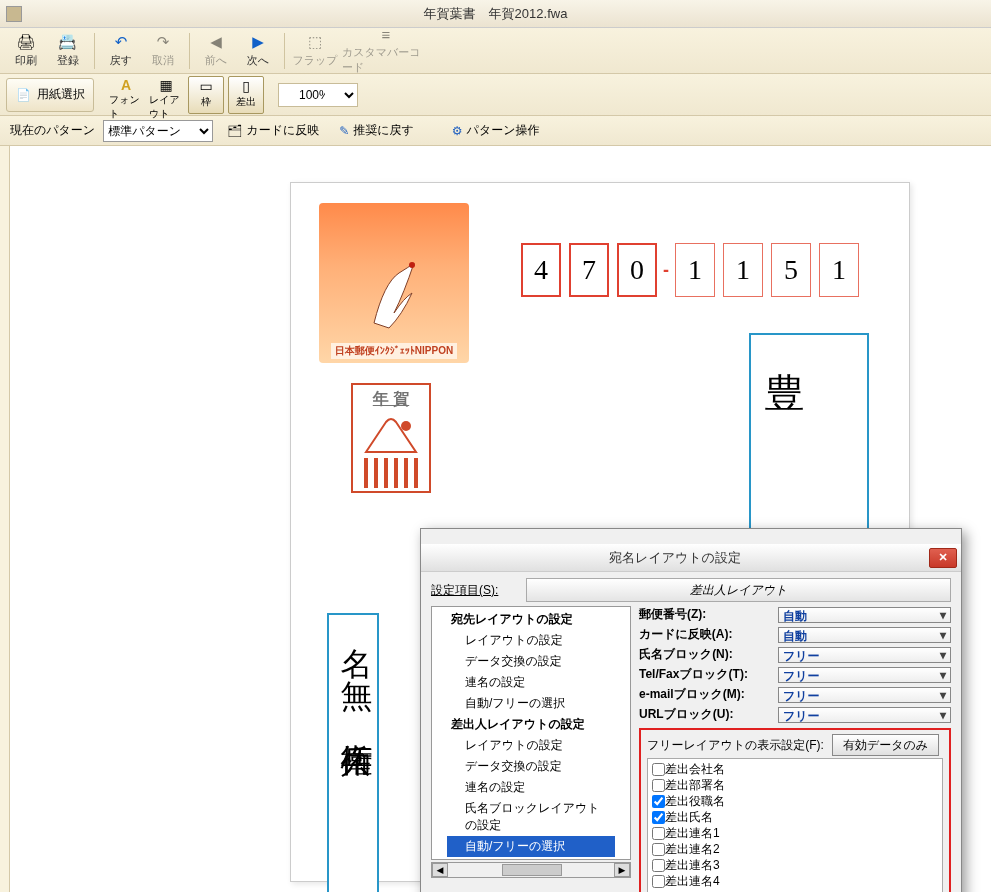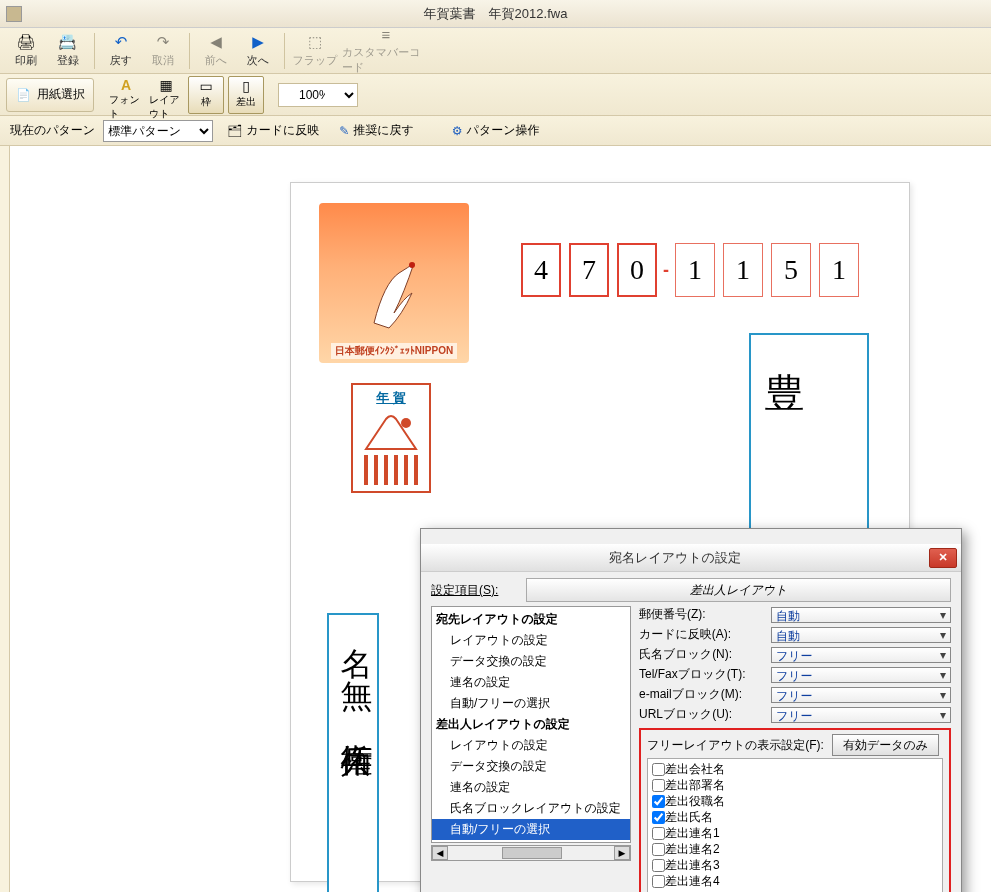--- a/index.html
+++ b/index.html
@@ -30,21 +30,21 @@
 .tb3-btn { display:flex; align-items:center; gap:4px; padding:2px 6px; cursor:pointer; font-size:12px; }
 
 .canvas-area { position: relative; background: #fff; height: 746px; overflow: hidden; }
 .left-gutter { position:absolute; left:0; top:0; width:10px; height:100%; background:#f8f2de; border-right:1px solid #d4c8a8; }
 .postcard { position: absolute; left: 290px; top: 36px; width: 620px; height: 700px; background: #fff; border: 1px solid #ccc; box-shadow: 2px 2px 6px rgba(0,0,0,0.1); }
 .stamp-area { position: absolute; left: 28px; top: 20px; width: 150px; height: 160px; background: linear-gradient(to bottom, #ff8a4a 0%, #ffb078 40%, #ffd6a8 100%); border-radius: 4px; display:flex; flex-direction:column; align-items:center; justify-content:flex-end; }
 .stamp-area .crane { width:80px; height:100px; position:relative; }
 .stamp-area .crane svg { width:100%; height:100%; }
 .stamp-area .nippon { font-size:10px; font-weight:bold; color:#c04020; background:#fff0e0; padding:1px 4px; margin-bottom:4px; }
 .year-stamp { position:absolute; left:60px; top:200px; width:80px; height:110px; border:2px solid #d04a2a; display:flex; flex-direction:column; align-items:center; }
-.year-stamp .yt { font-size:13px; font-weight:bold; color:#0369a1; padding:4px;text-decoration:underline; }
+.year-stamp .yt { font-size:16px; font-weight:bold; color:#737373; padding:4px;text-decoration:underline; }
 .year-stamp .fuji { width:60px; height:40px; }
 .year-stamp .bars { display:flex; gap:6px; margin-top:4px; }
 .year-stamp .bars span { width:4px; height:30px; background:#d04a2a; }
 
 .zip-boxes { position: absolute; right: 50px; top: 60px; display: flex; gap: 8px; }
 .zip-boxes .dash { display:flex; align-items:center; color:#e04030; font-weight:bold; font-size:18px; margin:0 -2px; }
 .zip-box { width: 40px; height: 54px; border: 2px solid #e04030; display: flex; align-items: center; justify-content: center; font-size: 28px; font-family: serif; }
 .zip-box.thin { border-width: 1px; border-color:#e87060; }
 
 .addr-block { position:absolute; right:40px; top:150px; width:120px; height:300px; border:2px solid #2896c8; }
@@ -58,26 +58,26 @@
 
 .dialog { position: absolute; left: 420px; top: 382px; width: 542px; height: 410px; background: #f0f0f0; border: 1px solid #888; box-shadow: 4px 4px 12px rgba(0,0,0,0.4); }
 .dialog .titlebar2 { height: 28px; background: linear-gradient(to bottom, #fff, #e0e0e0); display: flex; align-items: center; position: relative; border-bottom:1px solid #ccc;margin-top:15px; }
 .dialog .titlebar2 .t { flex:1; text-align:center; font-size: 13px; color: #333; }
 .dialog .titlebar2 .close { width: 28px; height: 20px; background: linear-gradient(to bottom,#e06050,#c83828); color: #fff; border:1px solid #a02818; display: flex; align-items: center; justify-content: center; font-size: 11px; font-weight:bold; border-radius:2px; margin-right:4px; cursor:pointer; }
 .dialog-body { padding: 6px 10px 10px 10px; display: flex; flex-direction: column; height: calc(100% - 28px); }
 .dialog-body .row1 { display:flex; align-items:center; gap:28px; margin-bottom:4px; }
 .dialog-body .row1 .lbl { font-size:12px; text-decoration:underline; }
 .tab-btn { flex:1; height:24px; border:1px solid #aaa; background:linear-gradient(to bottom,#fff,#e4e4e4); font-size:12px; text-align:center; line-height:22px; cursor:pointer;font-style:italic; }
 .dialog-main { display:flex; flex:1; gap:8px; min-height:0; }
-.tree { width: 200px; border: 1px solid #999; background: #fff; font-size: 12px; overflow:auto; padding:2px 0; }
+.tree { width: 200px; border: 1px solid #999; background: #fff; font-size: 12px; overflow:auto; padding:2px 15px; }
 .tree .grp { font-weight: bold; padding: 2px 4px; }
 .tree .item { padding: 2px 4px 2px 18px; cursor: pointer; }
 .tree .item.sel { background: #2060c8; color: #fff; }
 .right-panel { flex:1; display:flex; flex-direction:column; gap:3px; font-size:12px; }
-.form-row { display:flex; align-items:center; gap:2px; }
+.form-row { display:flex; align-items:center; gap:9px;font-weight:bold; }
 .form-row .fl { width: 130px; text-align:left; }
 .form-row .sel { flex:1; height:16px; border:1px solid #888; background:linear-gradient(to bottom,#fff,#eee); font-size:12px; padding:0 4px; position:relative; color:#1040a0; }
 .form-row .sel::after { content:"▾"; position:absolute; right:4px; color:#444; }
 .free-box { border: 2px solid #e02020; padding: 4px 6px 6px 6px; margin-top: 2px; }
 .free-box .hdr { display:flex; align-items:center; gap:8px; font-size:12px; margin-bottom:2px; }
 .free-box .hdr .btn { height:22px; padding:0 10px; border:1px solid #888; background:linear-gradient(to bottom,#fff,#e0e0e0); cursor:pointer; font-size:12px; }
 .chk-list { border:1px solid #aaa; background:#fff; height:140px; overflow:auto; padding:2px; position:relative; }
 .chk-list::-webkit-scrollbar { width:16px; }
 .chk-row { display:flex; align-items:center; gap:0; font-size:12px; padding:0 2px; height:16px; }
 .chk-row input { width:13px; height:13px; }

